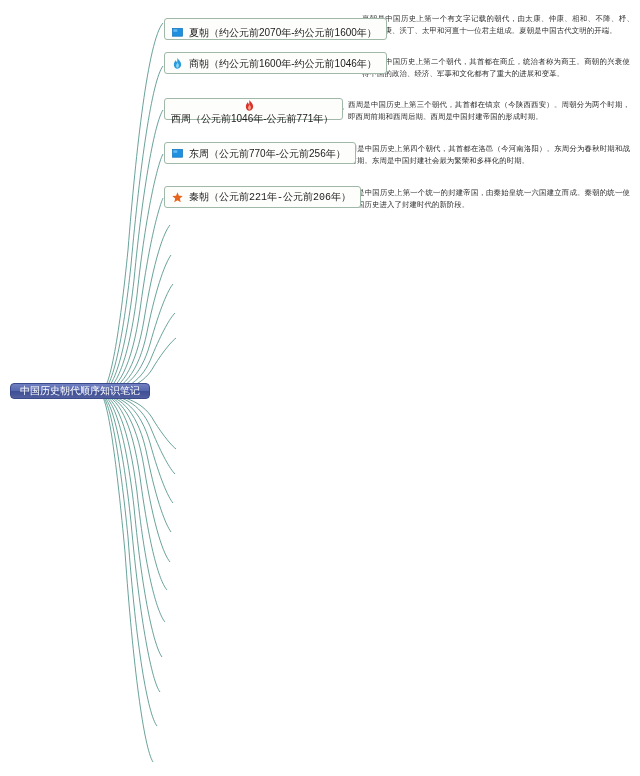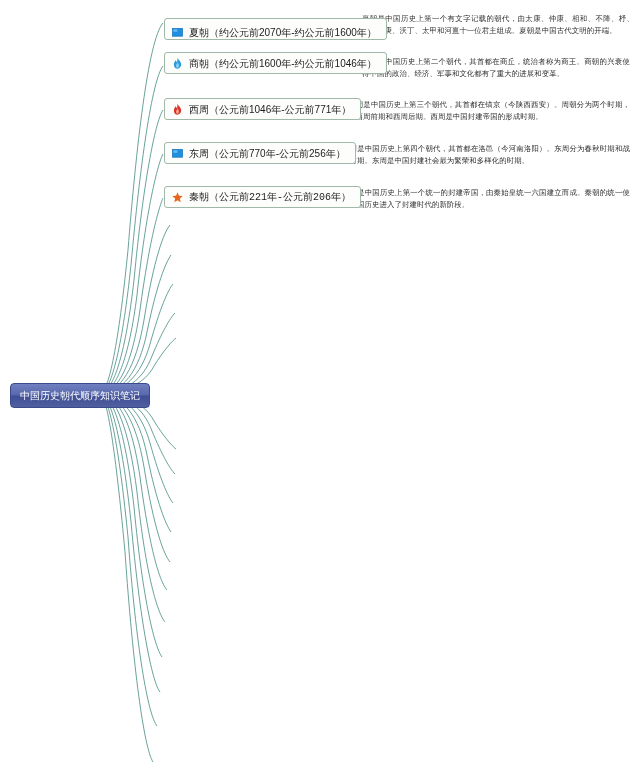--- a/index.html
+++ b/index.html
@@ -21,21 +21,21 @@
     top: 0;
     width: 640px;
     height: 776px;
   }
 
   
   #root-node {
     position: absolute;
     left: 10px;
     top: 383px;
-    height: 25px;
+    height: 16px;
     padding: 0 9px;
     display: flex;
     align-items: center;
     border-radius: 4px;
     background: linear-gradient(to bottom, #6f7fc0 0%, #5868ad 48%, #3f4f96 52%, #515f9f 100%);
     border: 1px solid #3a4a8c;
     box-sizing: border-box;
     z-index: 6;
   }
   #root-node .root-label {
@@ -146,21 +146,21 @@
   <span class="topic-icon">
     <svg viewBox="0 0 14 14" width="13" height="13" xmlns="http://www.w3.org/2000/svg">
       <path d="M7,1.2 C8.2,3.6 10.6,4.6 10.9,7.6 C11.2,10.4 9.3,12.6 7,12.6 C4.7,12.6 2.8,10.6 3.1,7.8 C3.3,5.6 4.6,4.8 5.2,3.3 C5.6,4.9 6.3,5.2 6.6,6.3 C6.9,5.0 6.6,3.0 7,1.2 Z" fill="#2a9bdc"></path>
       <path d="M7,6.0 C7.7,7.2 8.6,7.9 8.5,9.3 C8.4,10.7 7.7,11.5 7,11.5 C6.1,11.5 5.4,10.6 5.5,9.3 C5.6,8.1 6.4,7.5 7,6.0 Z" fill="#8fd4f5"></path>
     </svg>
   </span>
   <span class="topic-label">商朝（约公元前1600年-约公元前1046年）</span>
 </div>
 <div class="note-block" style="left:362px; top:56px; width:268px;">商朝是中国历史上第二个朝代，其首都在商丘，统治者称为商王。商朝的兴衰使得中国的政治、经济、军事和文化都有了重大的进展和变革。</div>
 
-<div class="topic-node" style="left:164px; top:98px;">
+<div class="topic-node" style="left:164px; top:98px;flex-direction:column;">
   <span class="topic-icon">
     <svg viewBox="0 0 14 14" width="13" height="13" xmlns="http://www.w3.org/2000/svg">
       <path d="M7,1.2 C8.2,3.6 10.6,4.6 10.9,7.6 C11.2,10.4 9.3,12.6 7,12.6 C4.7,12.6 2.8,10.6 3.1,7.8 C3.3,5.6 4.6,4.8 5.2,3.3 C5.6,4.9 6.3,5.2 6.6,6.3 C6.9,5.0 6.6,3.0 7,1.2 Z" fill="#d9332b"></path>
       <path d="M7,6.0 C7.7,7.2 8.6,7.9 8.5,9.3 C8.4,10.7 7.7,11.5 7,11.5 C6.1,11.5 5.4,10.6 5.5,9.3 C5.6,8.1 6.4,7.5 7,6.0 Z" fill="#f7a68d"></path>
     </svg>
   </span>
   <span class="topic-label">西周（公元前1046年-公元前771年）</span>
 </div>
 <div class="note-block" style="left:348px; top:99px; width:282px;">西周是中国历史上第三个朝代，其首都在镐京（今陕西西安）。周朝分为两个时期，即西周前期和西周后期。西周是中国封建帝国的形成时期。</div>
 

